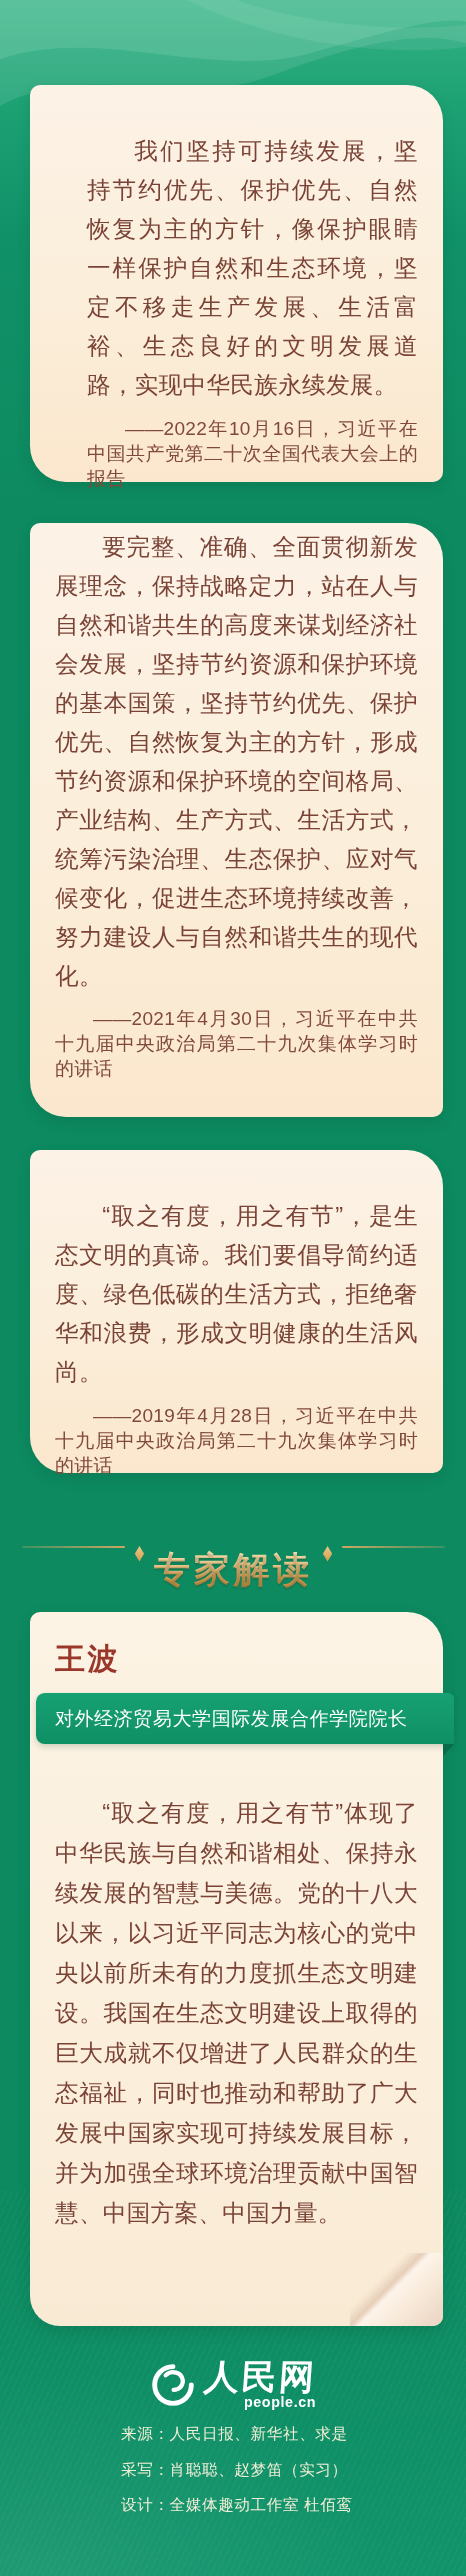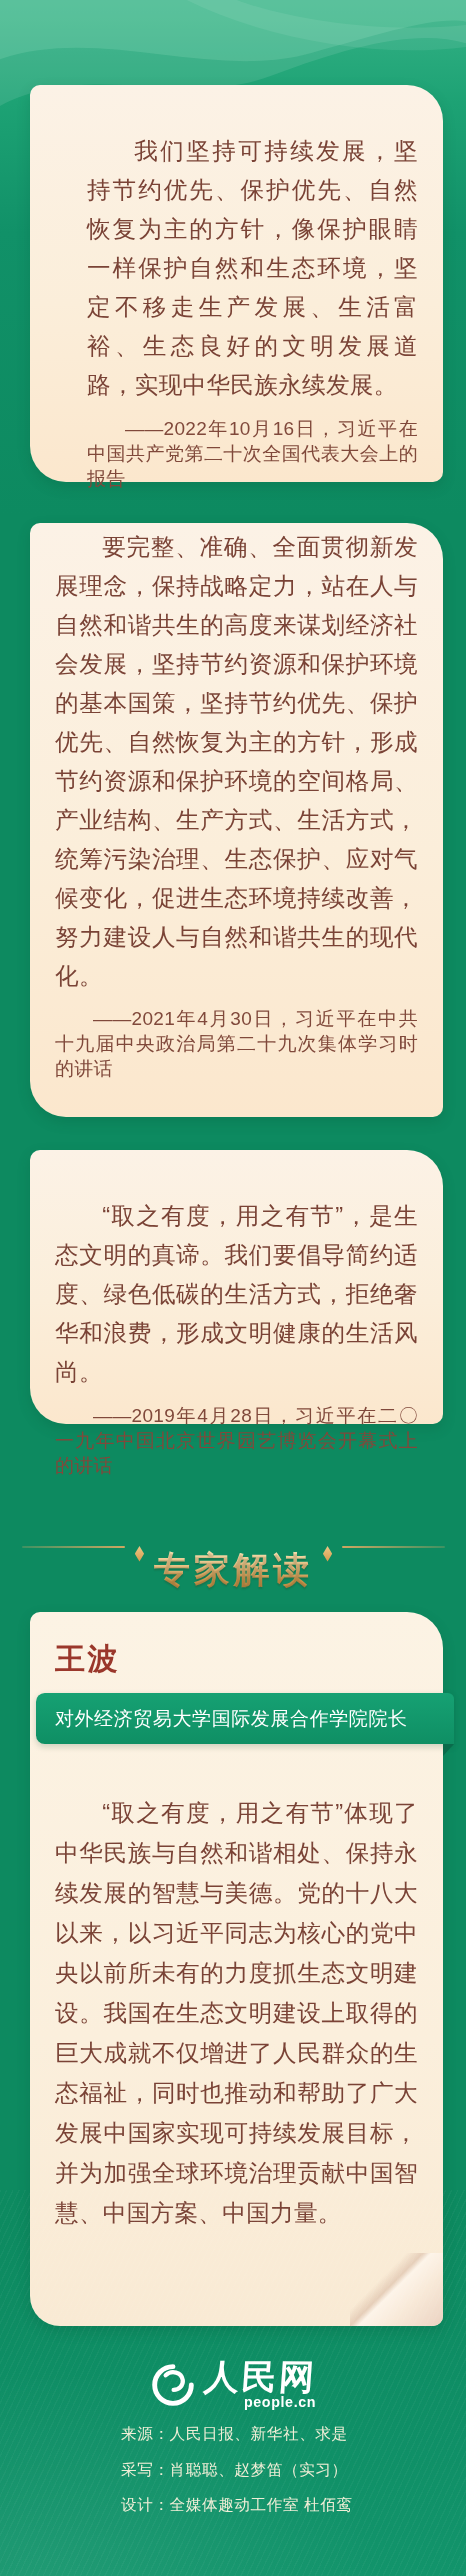--- a/index.html
+++ b/index.html
@@ -21,21 +21,21 @@
   .quote-text{margin:0 25px;color:#7a4336;font-size:23.6px;line-height:39px;
     text-align:justify;text-indent:2em;letter-spacing:0.3px;}
   .quote-source{margin:0 25px;color:#80493b;font-size:19px;line-height:25px;
     text-align:justify;text-indent:2em;letter-spacing:0.3px;}
   #card-1{top:85px;height:397px;padding-left:32px;}
   #card-1 .quote-text{padding-top:47px;}
   #card-1 .quote-source{margin-top:11.2px;}
   #card-2{top:523px;height:594px;}
   #card-2 .quote-text{padding-top:5px;}
   #card-2 .quote-source{margin-top:10px;}
-  #card-3{top:1150px;height:274px;}
+  #card-3{top:1150px;height:323px;}
   #card-3 .quote-text{padding-top:47px;}
   #card-3 .quote-source{margin-top:11.2px;}
   
   #section-header{position:absolute;top:1546px;left:22px;width:423px;height:45px;
     display:flex;align-items:flex-start;gap:10px;}
   .header-line{flex:1;height:1.9px;border-radius:1.2px;}
   .header-line.left{background:linear-gradient(90deg,rgba(209,168,104,0.25),#cfa661);}
   .header-line.right{background:linear-gradient(270deg,rgba(209,168,104,0.25),#cfa661);}
   .diamond{width:9.3px;height:15.6px;background:linear-gradient(180deg,#ecc887,#d49a4a);
     clip-path:polygon(50% 0,100% 50%,50% 100%,0 50%);flex:0 0 auto;}
@@ -87,21 +87,21 @@
     <p class="quote-source">——2022年10月16日，习近平在中国共产党第二十次全国代表大会上的报告</p>
   </div>
 
   <div id="card-2" class="card">
     <p class="quote-text">要完整、准确、全面贯彻新发展理念，保持战略定力，站在人与自然和谐共生的高度来谋划经济社会发展，坚持节约资源和保护环境的基本国策，坚持节约优先、保护优先、自然恢复为主的方针，形成节约资源和保护环境的空间格局、产业结构、生产方式、生活方式，统筹污染治理、生态保护、应对气候变化，促进生态环境持续改善，努力建设人与自然和谐共生的现代化。</p>
     <p class="quote-source">——2021年4月30日，习近平在中共十九届中央政治局第二十九次集体学习时的讲话</p>
   </div>
 
   <div id="card-3" class="card">
     <p class="quote-text">“取之有度，用之有节”，是生态文明的真谛。我们要倡导简约适度、绿色低碳的生活方式，拒绝奢华和浪费，形成文明健康的生活风尚。</p>
-    <p class="quote-source">——2019年4月28日，习近平在二〇一九年中国北京世界园艺博览会开幕式上的讲话</p>
+    <p class="quote-source">——2019年4月28日，习近平在中共十九届中央政治局第二十九次集体学习时的讲话</p>
   </div>
 
   <div id="section-header">
     <div class="header-line left"></div>
     <div class="diamond"></div>
     <div id="header-title">专家解读</div>
     <div class="diamond"></div>
     <div class="header-line right"></div>
   </div>
 

